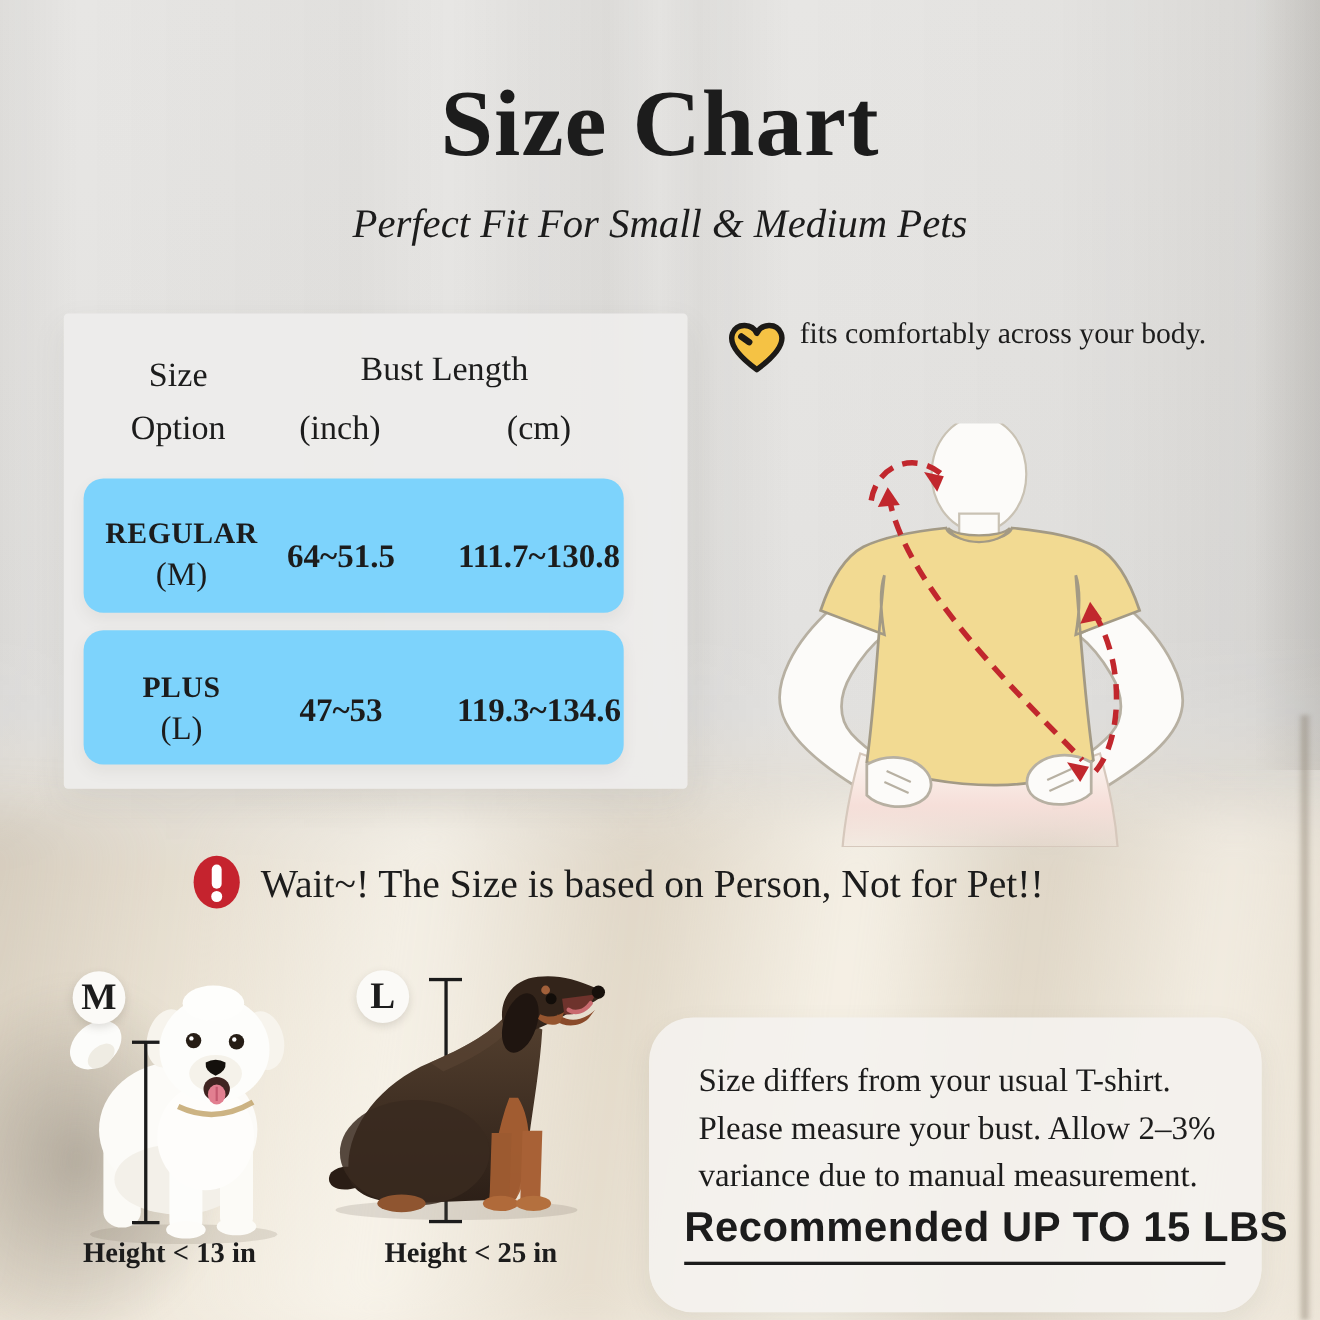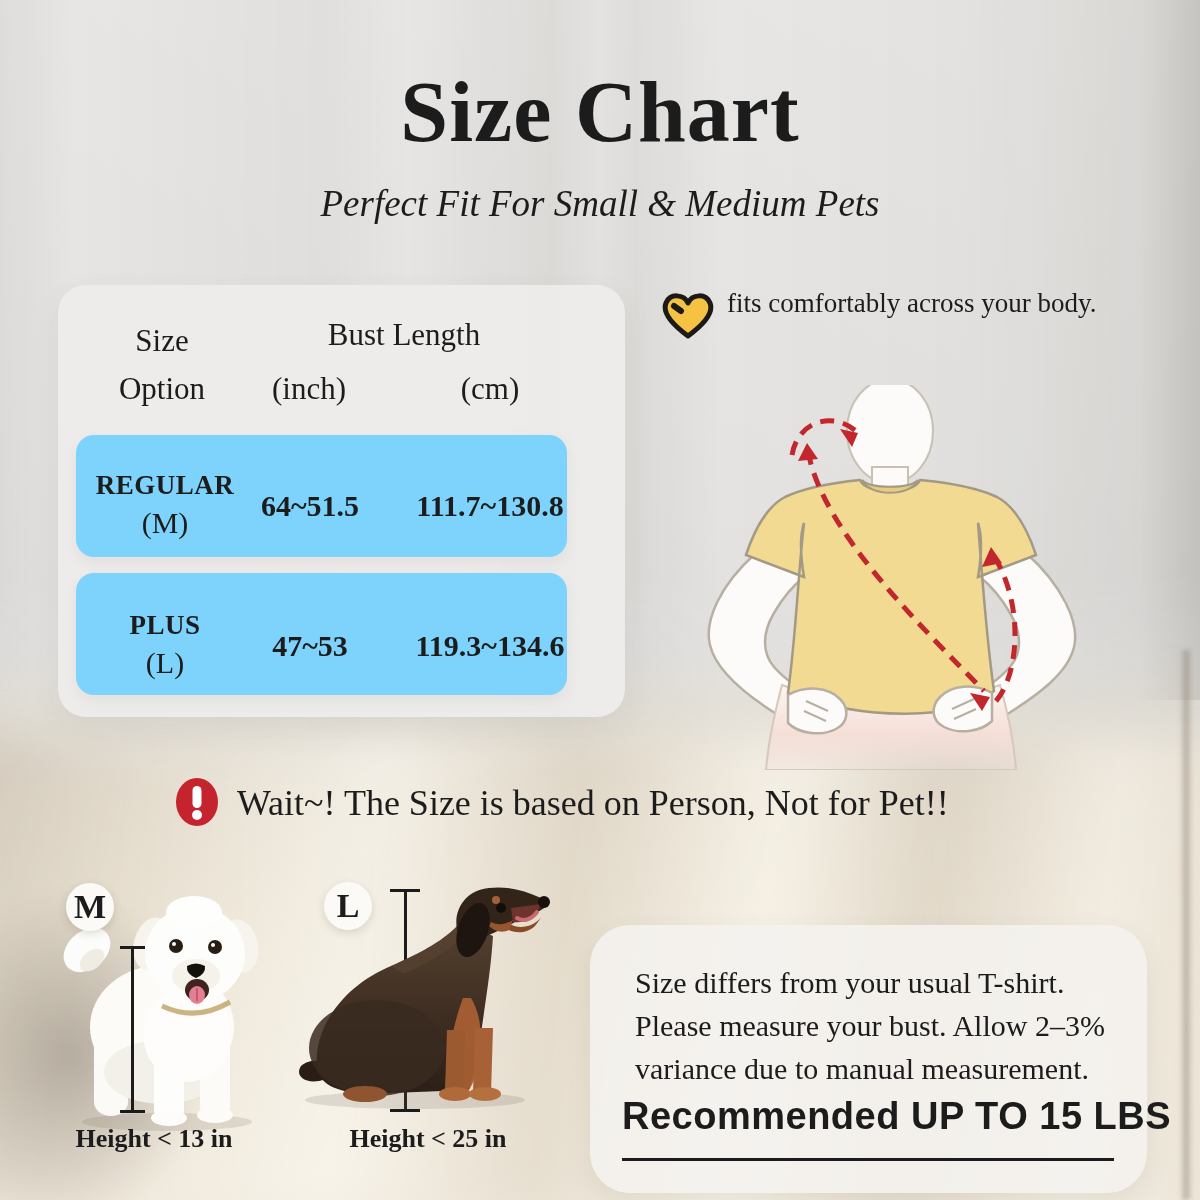--- a/index.html
+++ b/index.html
@@ -28,21 +28,21 @@
     background:linear-gradient(90deg, rgba(125,113,96,0), rgba(125,113,96,.45), rgba(125,113,96,.06)); filter:blur(2px); }
   .right-shade{ position:absolute; left:1140px; top:0; width:60px; height:700px;
     background:linear-gradient(90deg, rgba(90,85,75,0), rgba(90,85,75,.12)); }
 
   .page-title{ position:absolute; left:0; right:0; top:62px; text-align:center;
     font-size:86px; font-weight:700; letter-spacing:1px; }
   .subtitle{ position:absolute; left:0; right:0; top:182px; text-align:center;
     font-size:37px; font-style:italic; }
 
   .table-panel{ position:absolute; left:58px; top:285px; width:567px; height:432px;
-    background:rgba(238,237,235,.92); border-radius:28px; box-shadow:0 12px 30px rgba(80,75,65,.08); }
+    background:rgba(238,237,235,.92); border-radius:4px; box-shadow:0 12px 30px rgba(80,75,65,.08); }
   .hcell{ position:absolute; transform:translate(-50%,-50%); font-size:31px; white-space:nowrap; }
   .row-card{ position:absolute; left:18px; width:491px; height:122px; background:#7dd3fc;
     border-radius:18px; box-shadow:0 6px 14px rgba(90,85,70,.07); }
   .row-card.r1{ top:150px; } .row-card.r2{ top:288px; }
   .rcell{ position:absolute; transform:translate(-50%,-50%); white-space:nowrap; }
   .size-name{ font-size:27px; font-weight:700; letter-spacing:.5px; }
   .size-code{ font-size:30px; }
   .val{ font-size:30px; font-weight:700; }
 
   .tip-lines{ position:absolute; left:727px; top:284px; width:420px;
@@ -61,21 +61,21 @@
   .meas-cap{ position:absolute; height:3px; background:#1b1b1b; }
 
   .height-label{ position:absolute; width:220px; text-align:center; font-size:26px; font-weight:700; }
   .height-label.m{ left:44px; top:1124px; } .height-label.l{ left:318px; top:1124px; }
 
   .note-card{ position:absolute; left:590px; top:885px; width:557px; height:268px;
     background:rgba(244,242,238,.90); border-radius:40px; box-shadow:0 10px 24px rgba(90,85,70,.10);margin-top:40px; }
   .note-lines{ position:absolute; left:45px; top:36px; font-size:30px; line-height:43px; width:490px; }
   .note-reco{ position:absolute; left:32px; top:170px; width:492px;
     font-family:"Liberation Sans", sans-serif; font-size:38px; font-weight:700; letter-spacing:.5px;
-    border-bottom:3px solid #1c1c1c; padding-bottom:20px; white-space:nowrap; }
+    border-bottom:3px solid #1c1c1c; padding-bottom:9px; white-space:nowrap; }
 
   .dogfig{ position:absolute; }
   svg{ display:block; }
 </style>
 </head>
 <body>
 
 <div class="stage">
 
   <div class="streaks"></div>

